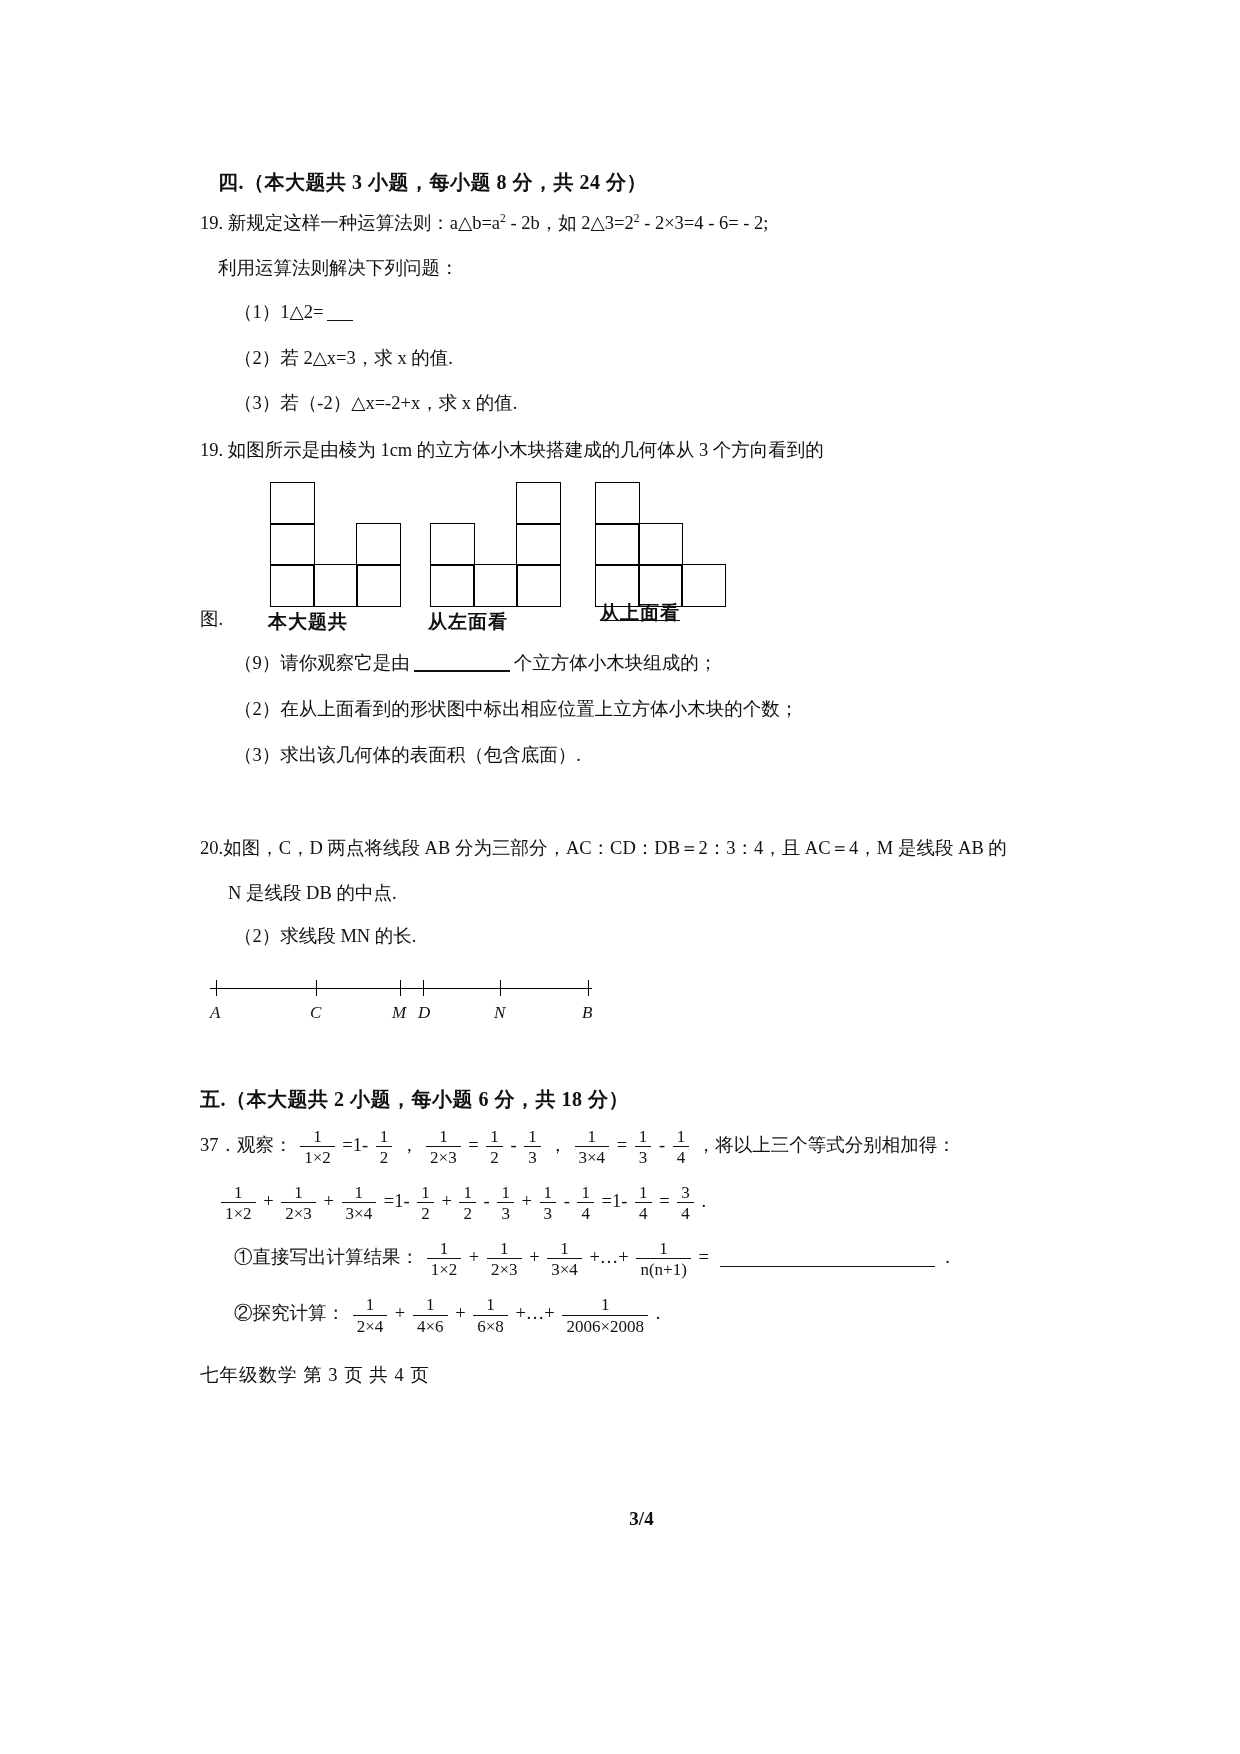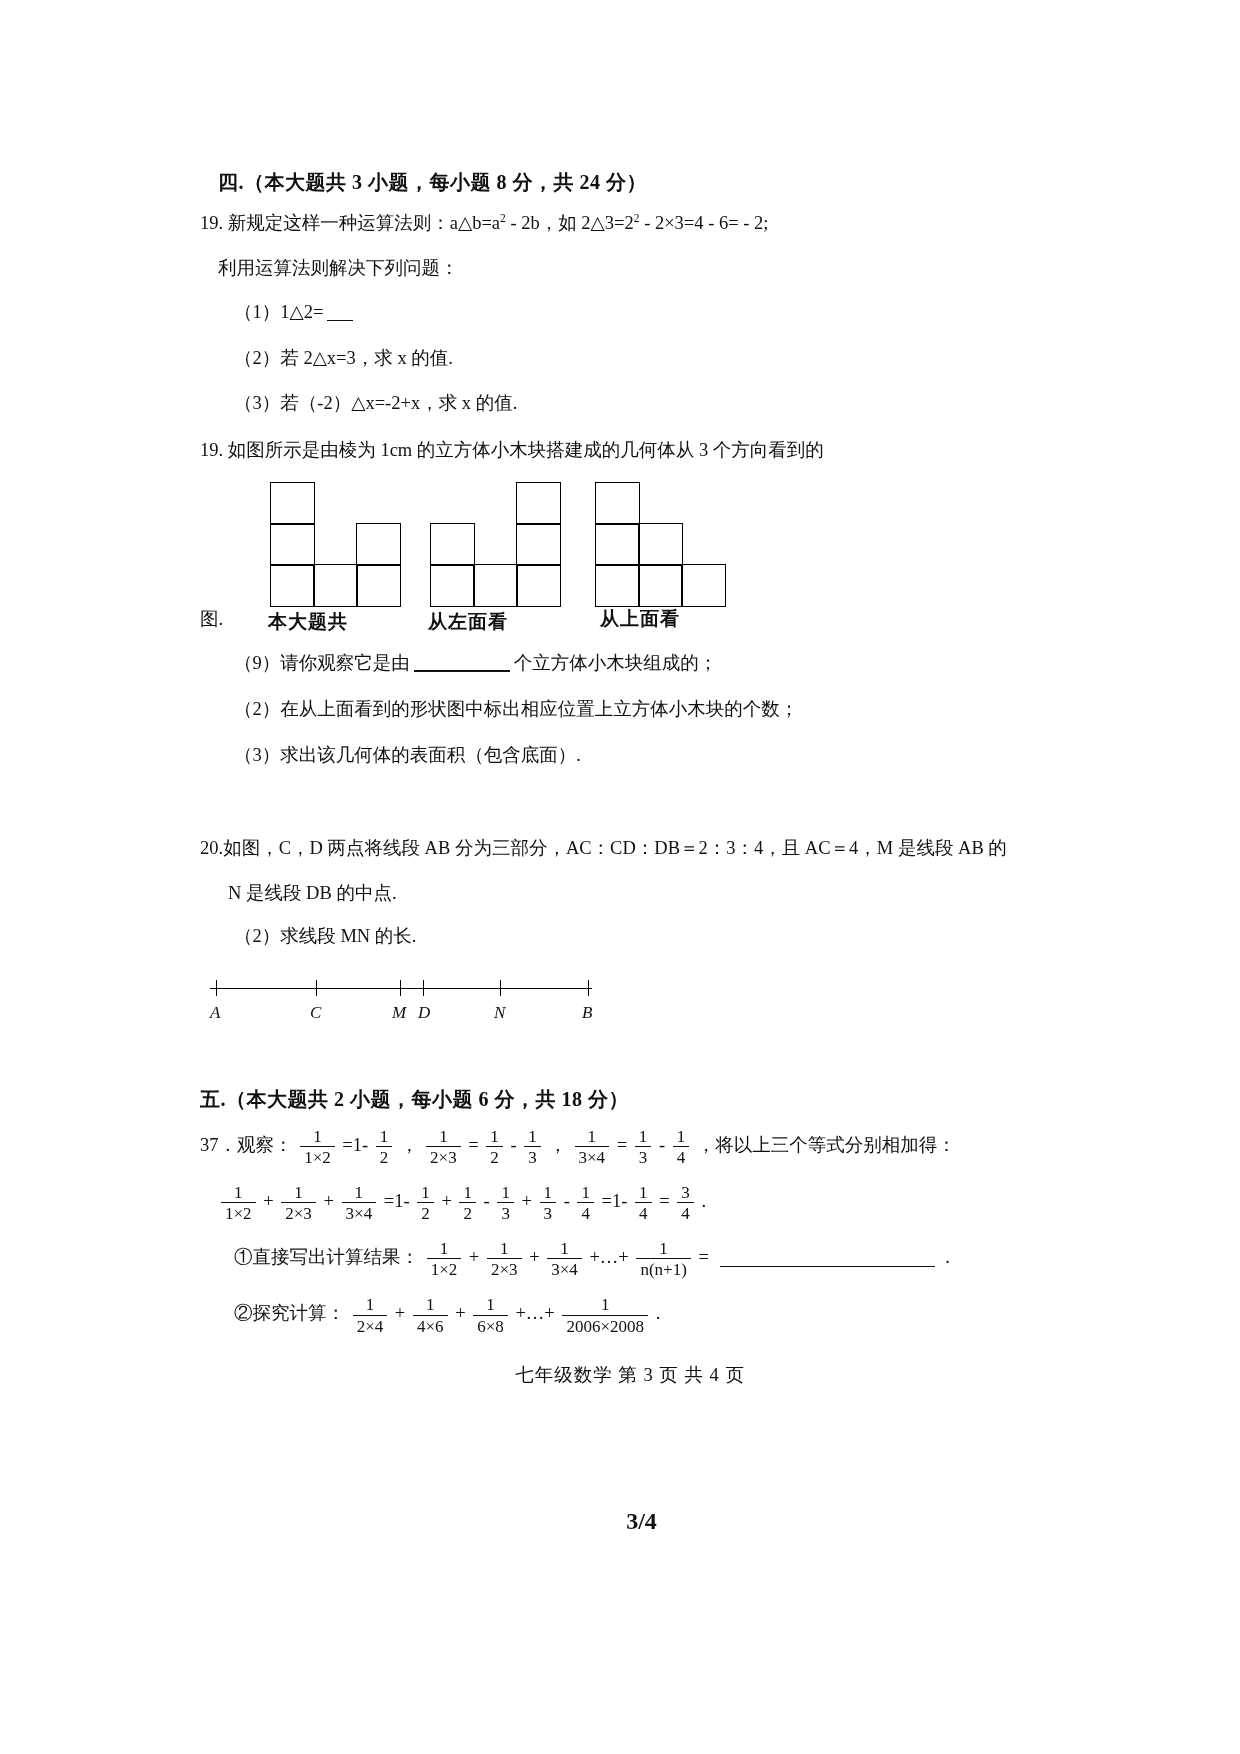--- a/index.html
+++ b/index.html
@@ -140,32 +140,32 @@
   .eqline {
     font-size: 18.5px;
     line-height: 1.5;
     margin: 0 0 16px 0;
     white-space: nowrap;
   }
   .indent1 { margin-left: 34px; }
   .indent2 { margin-left: 18px; }
 
   .footer-inner {
-    text-align: center;
+    text-align: left;
     font-size: 18.5px;
     margin-top: 26px;
     letter-spacing: 1px;
   }
   .page-num {
     position: absolute;
     left: 0;
     right: 0;
     top: 1508px;
     text-align: center;
-    font-size: 24px;
+    font-size: 19px;
     font-weight: bold;
     margin-left: 43px;
   }
   .gap-lg { height: 46px; }
 </style>
 </head>
 <body>
 
 <div class="page">
   <div class="sheet">
@@ -212,21 +212,21 @@
       <span class="fig-label" style="left:228px; top:127px;">从左面看</span>
 
       <div class="grid-wrap" style="left:395px; top:0px;">
         <div class="cell" style="left:0px;   top:0px;"></div>
         <div class="cell" style="left:0px;   top:41px;"></div>
         <div class="cell" style="left:0px;   top:82px;"></div>
         <div class="cell" style="left:43px;  top:41px;"></div>
         <div class="cell" style="left:43px;  top:82px;"></div>
         <div class="cell" style="left:86px;  top:82px;"></div>
       </div>
-      <span class="fig-label" style="left:400px; top:124px;">从上面看</span>
+      <span class="fig-label" style="left:400px; top:118px;text-decoration:underline;">从上面看</span>
     </div>
 
     <div class="sub" style="margin-top:14px;">
       <span>（9）请你观察它是由</span><span class="blank-m"></span><span>个立方体小木块组成的；</span>
     </div>
 
     <div class="sub">（2）在从上面看到的形状图中标出相应位置上立方体小木块的个数；</div>
 
     <div class="sub">（3）求出该几何体的表面积（包含底面）.</div>
 

